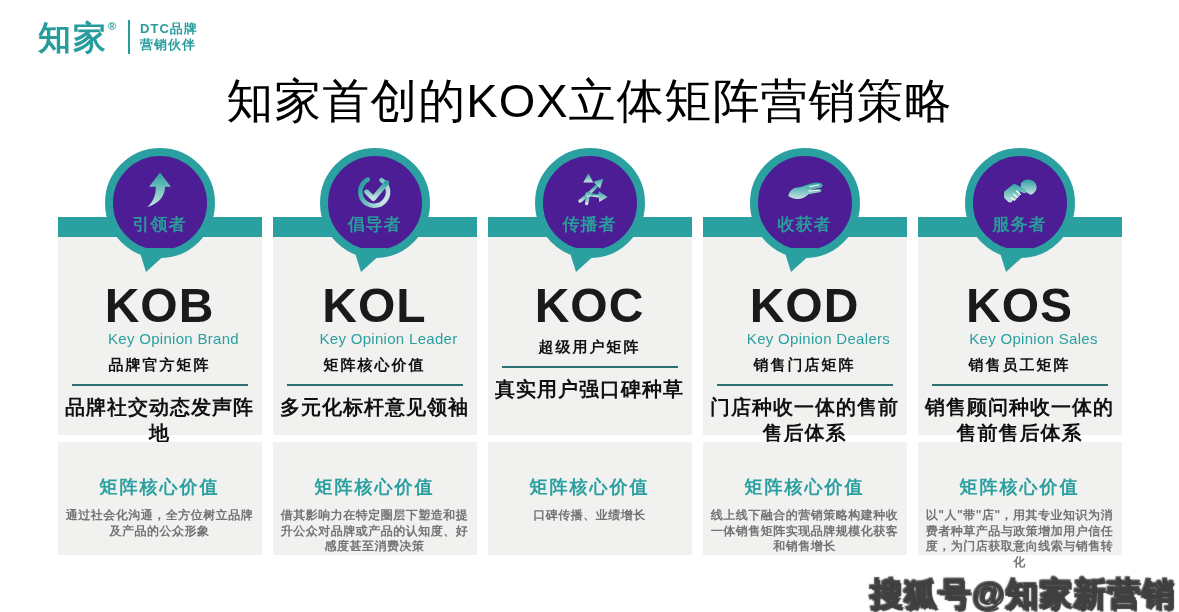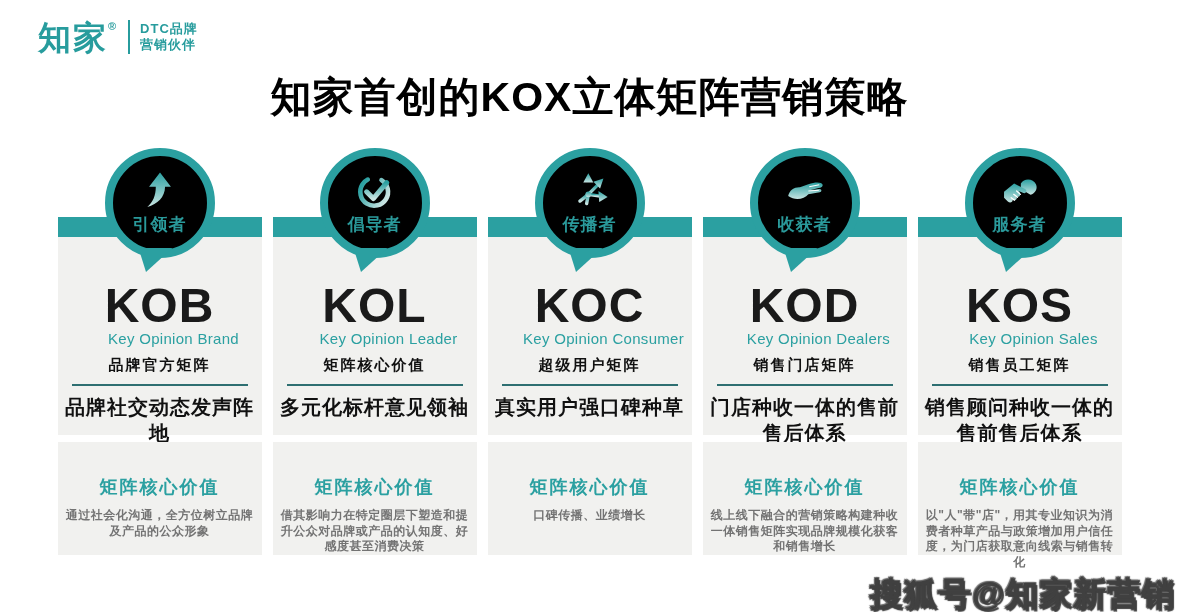--- a/index.html
+++ b/index.html
@@ -12,34 +12,34 @@
   
   .logo { position:absolute; top:20px; left:38px; display:flex; align-items:center; gap:10px; }
   .logo-brand { font-size:33px; font-weight:bold; color:#279c9d; letter-spacing:2px; line-height:1; }
   .logo-reg { font-size:11px; color:#279c9d; vertical-align:top; font-weight:bold; }
   .logo-divider { width:2px; height:34px; background:#279c9d; }
   .logo-tagline { display:flex; flex-direction:column; justify-content:center; }
   .logo-tagline span { font-size:13px; font-weight:bold; color:#279c9d; line-height:1.2; letter-spacing:1px; }
   
   .main-title {
     position:absolute; top:70px; left:0; width:100%;
-    text-align:center; font-size:41px; font-weight:bold; color:#000;
+    text-align:center; font-size:47px; font-weight:normal; color:#000;
     letter-spacing:1px;
   }
   
   .columns {
     position:absolute; top:148px; left:0; width:100%;
     display:flex; justify-content:center; gap:11px;
   }
   .col { position:relative; width:204px; height:407px; }
   .bar { position:absolute; top:69px; left:0; width:100%; height:20px; background:#2ba0a1; z-index:1; }
   .badge {
     position:absolute; top:0; left:50%; transform:translateX(-50%);
     width:110px; height:110px; border:8px solid #2ba0a1; border-radius:50%;
-    background:#000000; z-index:2;
+    background:#4c1d95; z-index:2;
     display:flex; flex-direction:column; align-items:center; justify-content:center;
   }
   .badge::after {
     content:""; position:absolute; left:26px; bottom:-22px;
     width:34px; height:24px; background:#2ba0a1;
     clip-path:polygon(0 0, 100% 0, 22% 100%);
   }
   .badge-icon { width:44px; height:42px; }
   .badge-role { font-size:17px; font-weight:bold; color:#2a9a9b; margin-top:1px; letter-spacing:1px; }
   .card-top {
@@ -151,21 +151,20 @@
             <polygon points="46,8 34,30 58,30"></polygon>
             <polygon points="82,20 58,28 74,44"></polygon>
             <polygon points="92,64 70,50 72,76"></polygon>
             <circle cx="46" cy="58" r="7"></circle>
           </g>
         </svg>
         <div class="badge-role">传播者</div>
       </div>
       <div class="card-top">
         <div class="acronym">KOC</div>
-        <div class="english">Key Opinion Consumer</div>
         <div class="matrix-name">超级用户矩阵</div>
         <div class="divider"></div>
         <div class="col-tagline">真实用户强口碑种草</div>
       </div>
       <div class="card-bottom">
         <div class="core-title">矩阵核心价值</div>
         <div class="core-desc">口碑传播、业绩增长</div>
       </div>
     </div>
 

